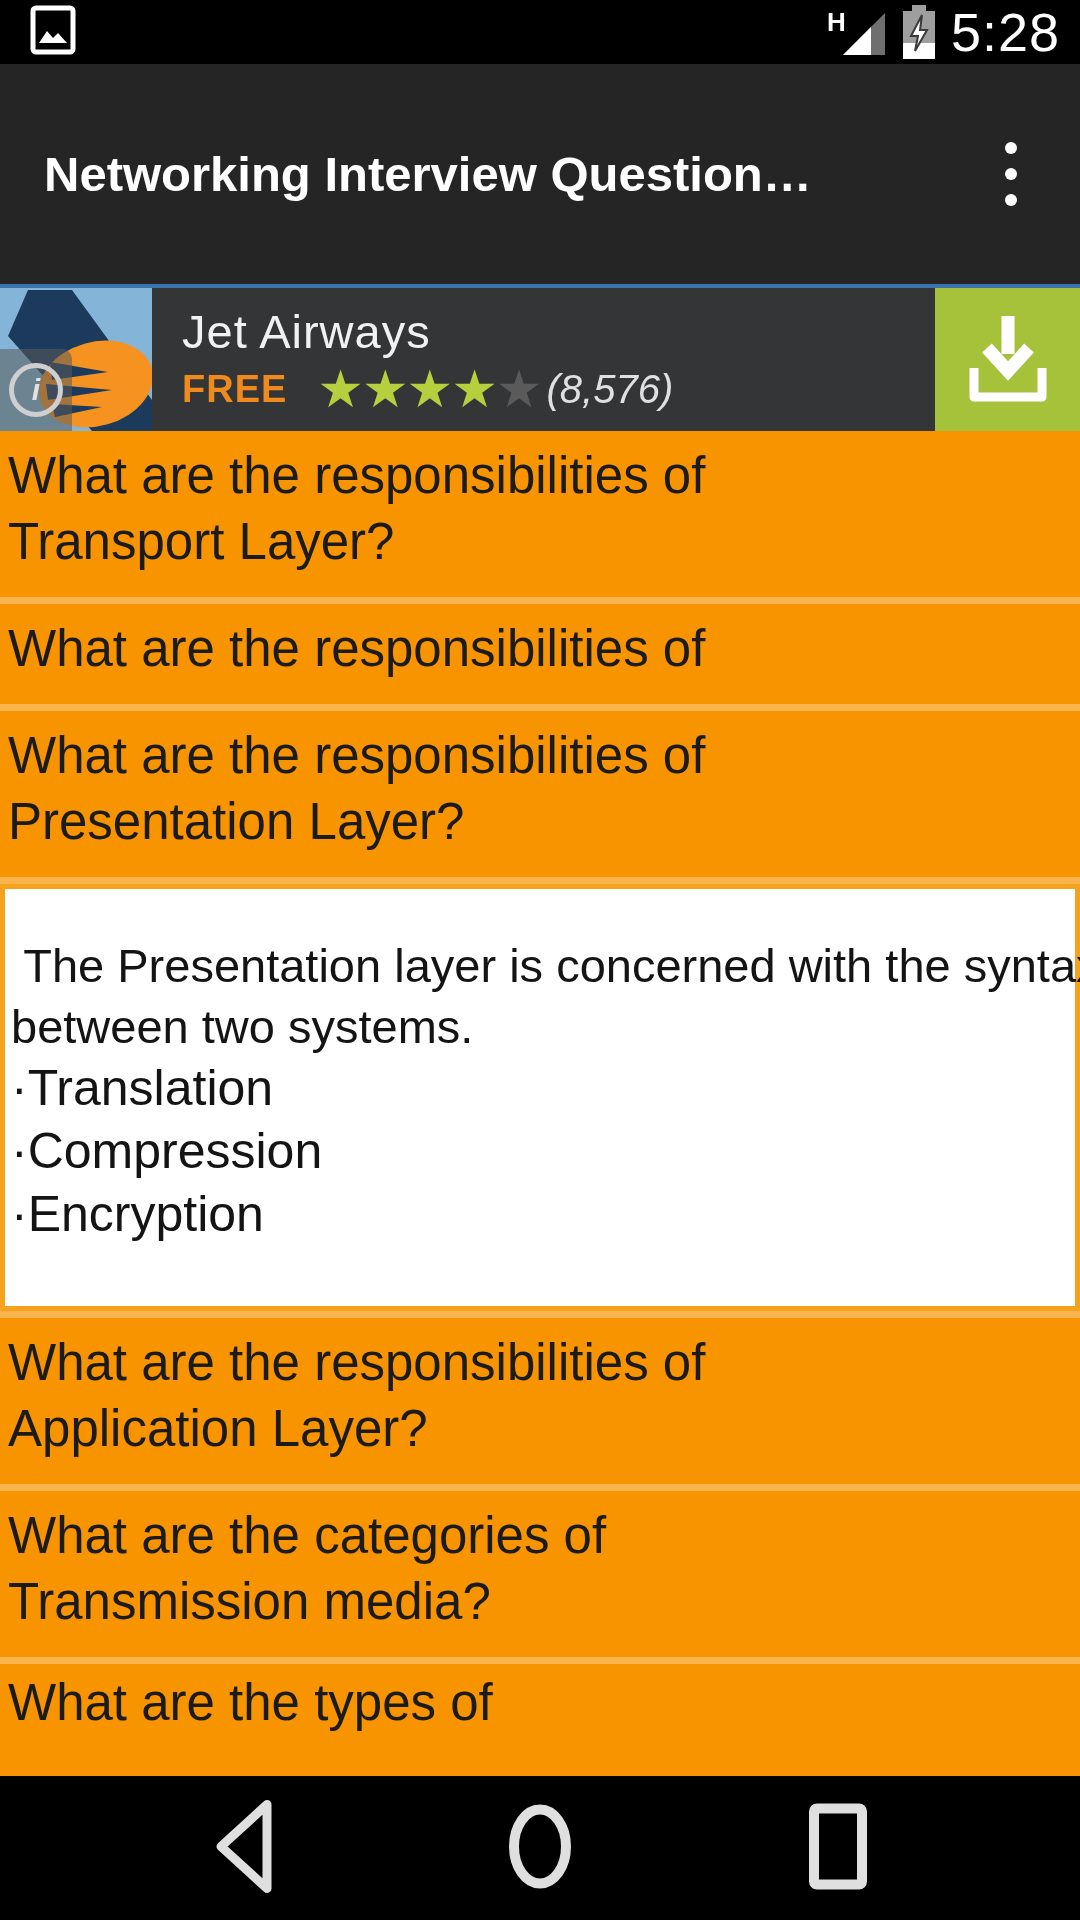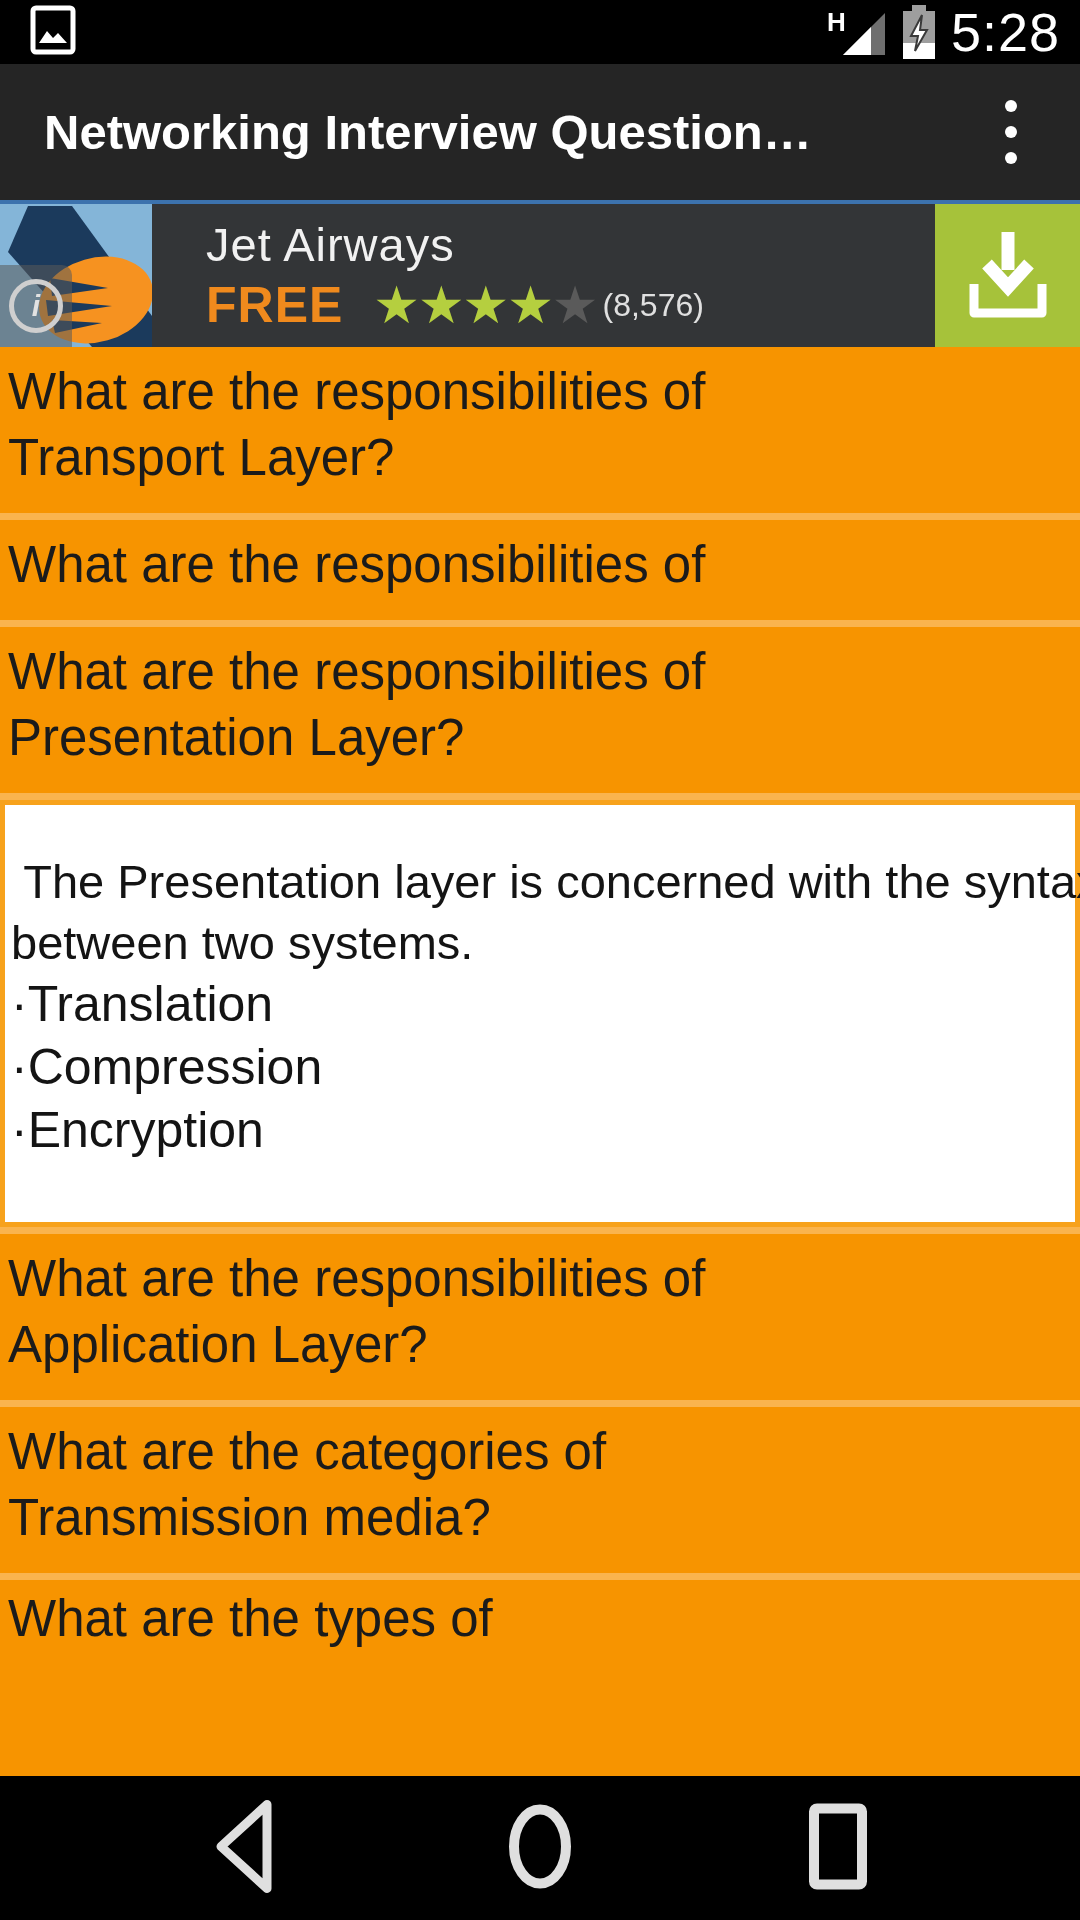--- a/index.html
+++ b/index.html
@@ -29,21 +29,21 @@
     font-size: 26px; font-weight: bold; color: #fff;
   }
   .sig-tri { position: absolute; right: 0; bottom: 2px; }
   .batt { margin-right: 14px; display: flex; align-items: center; }
   .status-time {
     font-size: 54px; color: #fff; font-weight: normal; letter-spacing: 1px;
   }
 
   
   .app-bar {
-    height: 136px; background: #252525;
+    height: 220px; background: #252525;
     display: flex; align-items: center;
     padding: 0 40px 0 44px; box-sizing: border-box; gap: 8px;
   }
   .app-title {
     flex: 1;
     color: #fff; font-size: 49px; font-weight: bold;
     white-space: nowrap; overflow: hidden;
   }
   .menu-dots {
     width: 14px; display: flex; flex-direction: column; align-items: center;
@@ -71,29 +71,28 @@
   }
   .ad-info-circle {
     width: 44px; height: 44px; border: 5px solid #cfcfcf; border-radius: 50%;
     display: flex; align-items: center; justify-content: center;
     color: #e2e2e2; font-size: 30px; font-weight: bold; font-style: italic;
   }
   .ad-body {
     flex: 1; padding-left: 30px;
     display: flex; flex-direction: column; justify-content: center;
     overflow: hidden;
-    margin-left: 24px;
   }
   .ad-name { color: #f1f1f1; font-size: 47px; font-weight: normal; letter-spacing: 1px; }
   .ad-meta { display: flex; align-items: center; margin-top: 4px; }
-  .ad-free { color: #f08a1d; font-size: 50px; font-weight: bold; letter-spacing: 1px; margin-right: 30px; }
+  .ad-free { color: #f08a1d; font-size: 38px; font-weight: bold; letter-spacing: 1px; margin-right: 30px; }
   .stars { display: flex; align-items: center; margin-right: 6px; }
   .star { font-size: 52px; line-height: 52px; color: #b5cf3f; letter-spacing: -2px; }
   .star.empty { color: #5a5a5a; }
-  .ad-count { color: #e0e0e0; font-size: 32px; }
+  .ad-count { color: #e0e0e0; font-size: 40px; font-style: italic; }
   .ad-download {
     flex: 0 0 145px; background: #a6c23a; border: none;
     display: flex; align-items: center; justify-content: center;
     cursor: pointer; padding: 0;
   }
 
   
   .qlist {
     flex: 1; background: #f79400; overflow: hidden;
     display: flex; flex-direction: column;

